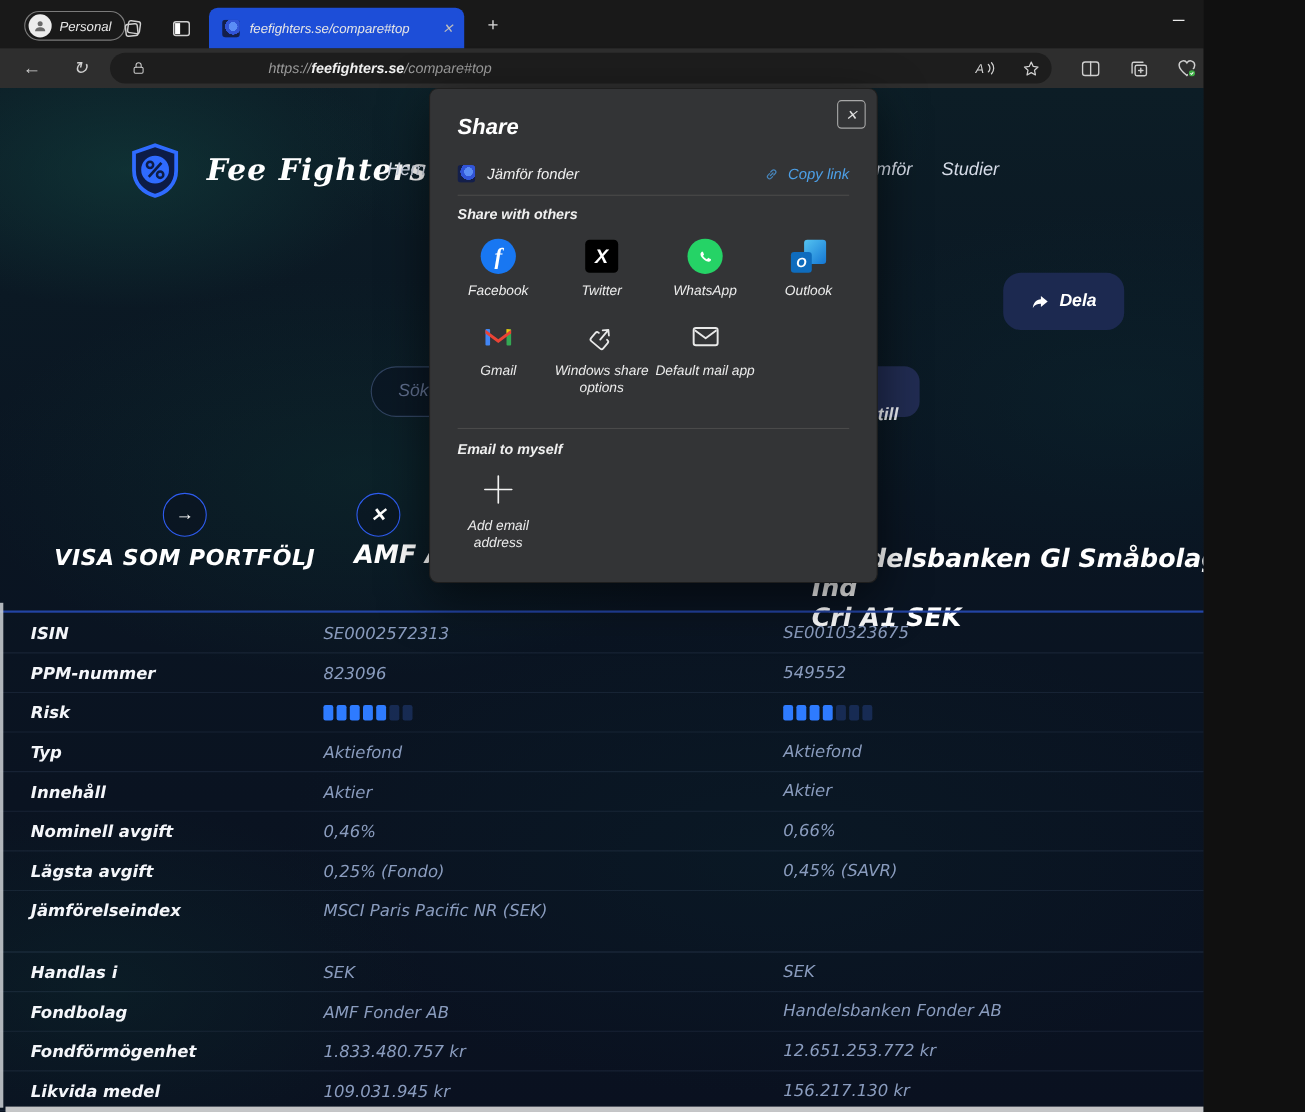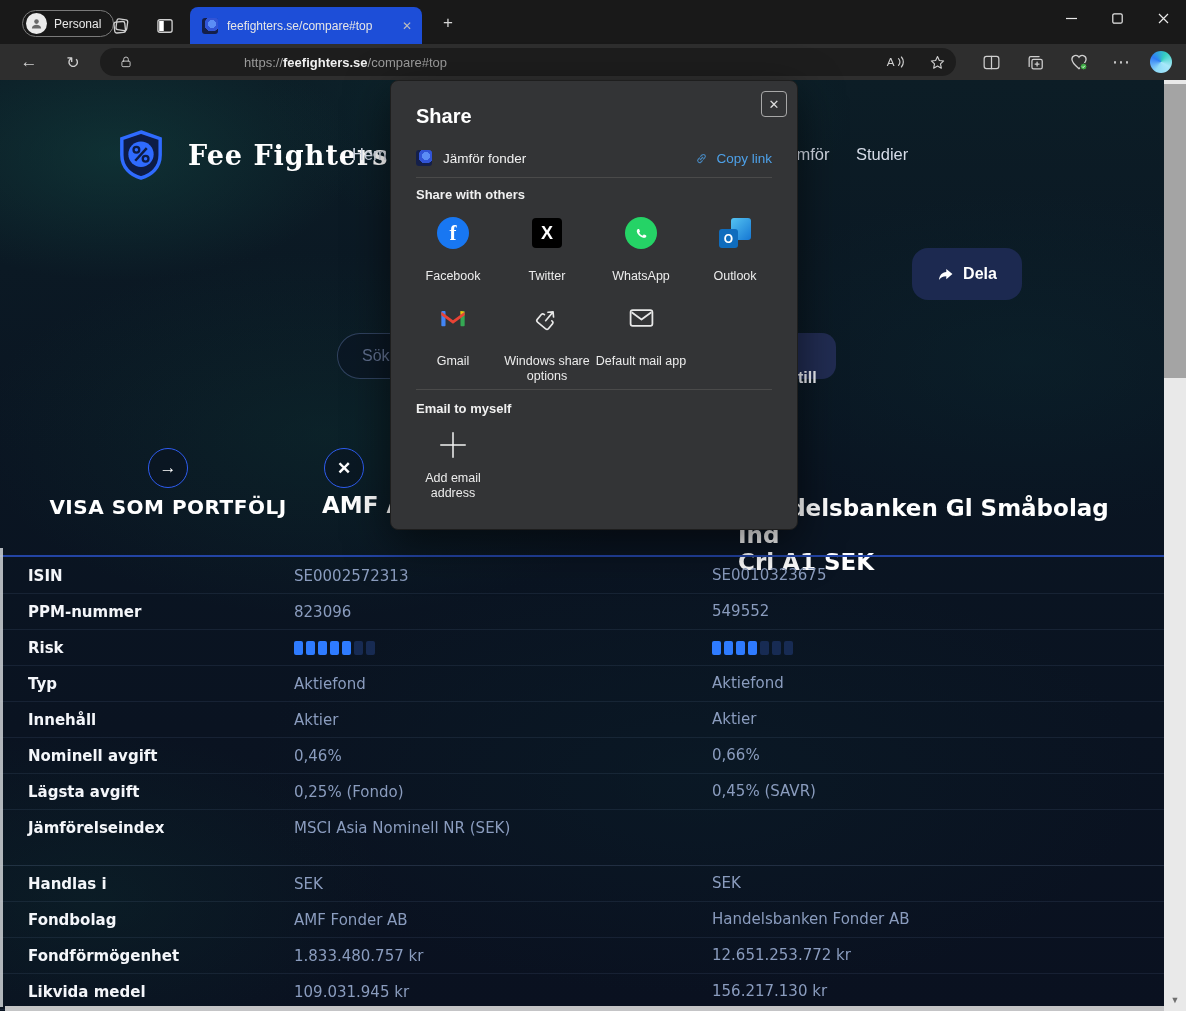--- a/index.html
+++ b/index.html
@@ -1,19 +1,19 @@
 <!DOCTYPE html>
 <html><head>
 <meta charset="utf-8">
 <style>
   * { margin:0; padding:0; box-sizing:border-box; }
   html,body { background:#101010; }
   #stage {
-    position:relative; width:1186px; height:1011px; overflow:hidden;
-    font-family:"Liberation Sans", sans-serif; background:#202020;
+    position:relative; width:1094px; height:1011px; overflow:hidden;
+    font-family:"Liberation Sans", sans-serif; background:#202020;font-style:italic;
   }
   
   .tabstrip { position:absolute; left:0; top:0; width:1186px; height:44px; background:#191919; }
   .profile-pill {
     position:absolute; left:22px; top:10px; height:27px; border:1px solid #7a7a7a; border-radius:14px;
     display:flex; align-items:center; gap:7px; padding:0 12px 0 3px; color:#e8e8e8; font-size:12px;
   }
   .avatar { width:21px; height:21px; border-radius:50%; background:#ececec; display:flex; align-items:center; justify-content:center; }
   .chrome-ic { position:absolute; display:flex; align-items:center; justify-content:center; color:#cfcfcf; }
   .tab {
@@ -80,21 +80,21 @@
   .dlg-close { position:absolute; right:10px; top:10px; width:26px; height:26px; border:1.5px solid #a8a8a8; border-radius:4px;
     display:flex; align-items:center; justify-content:center; color:#dedede; font-size:13px; }
   .dlg-title { position:absolute; left:25px; top:24px; font-size:20px; font-weight:600; color:#fff; }
   .dlg-pagerow { position:absolute; left:25px; right:25px; top:66px; height:22px; display:flex; align-items:center; }
   .dlg-pagename { margin-left:11px; font-size:13.5px; color:#f2f2f2; flex:1; }
   .copylink { display:flex; align-items:center; gap:7px; color:#4da0e8; font-size:13.5px; }
   .dlg-div { position:absolute; left:25px; right:25px; height:1px; background:#4a4a4a; }
   .dlg-section { position:absolute; left:25px; font-size:13px; font-weight:700; color:#f0f0f0; }
   .share-grid { position:absolute; left:15px; top:136px; display:grid; grid-template-columns:repeat(4,94px); row-gap:18px; }
   .tile { display:flex; flex-direction:column; align-items:center; }
-  .tile-label { margin-top:20px; font-size:12.5px; line-height:15px; text-align:center; color:#ececec; max-width:94px; }
+  .tile-label { margin-top:8px; font-size:12.5px; line-height:15px; text-align:center; color:#ececec; max-width:94px; }
   .ic32 { width:32px; height:32px; display:flex; align-items:center; justify-content:center; }
   .ic-fb { width:32px; height:32px; border-radius:50%; background:#1877F2; color:#fff; font-weight:bold; font-size:21px;
     display:flex; align-items:center; justify-content:center; font-family:"Liberation Serif", serif; }
   .ic-tw { width:30px; height:30px; border-radius:4px; background:#000; color:#fff; font-weight:bold; font-size:18px;
     display:flex; align-items:center; justify-content:center; }
   .ic-wa { width:32px; height:32px; border-radius:50%; background:#25D366; display:flex; align-items:center; justify-content:center; }
   .ic-li { width:30px; height:30px; border-radius:4px; background:#0A66C2; color:#fff; font-weight:bold; font-size:15px;
     display:flex; align-items:center; justify-content:center; }
   .ic-ol { position:relative; width:32px; height:30px; }
   .ic-ol .back { position:absolute; right:0; top:0; width:20px; height:22px; border-radius:3px;
@@ -290,21 +290,21 @@
           <span class="t-col1">0,46%</span>
           <span class="t-col2">0,66%</span>
         </div>
       <div class="t-row">
           <span class="t-label">Lägsta avgift</span>
           <span class="t-col1">0,25% (Fondo)</span>
           <span class="t-col2">0,45% (SAVR)</span>
         </div>
       <div class="t-row tall">
           <span class="t-label">Jämförelseindex</span>
-          <span class="t-col1">MSCI Asia Nominell NR (SEK)</span>
+          <span class="t-col1">MSCI Paris Pacific NR (SEK)</span>
         </div>
       <div class="t-row">
           <span class="t-label">Handlas i</span>
           <span class="t-col1">SEK</span>
           <span class="t-col2">SEK</span>
         </div>
       <div class="t-row">
           <span class="t-label">Fondbolag</span>
           <span class="t-col1">AMF Fonder AB</span>
           <span class="t-col2">Handelsbanken Fonder AB</span>

